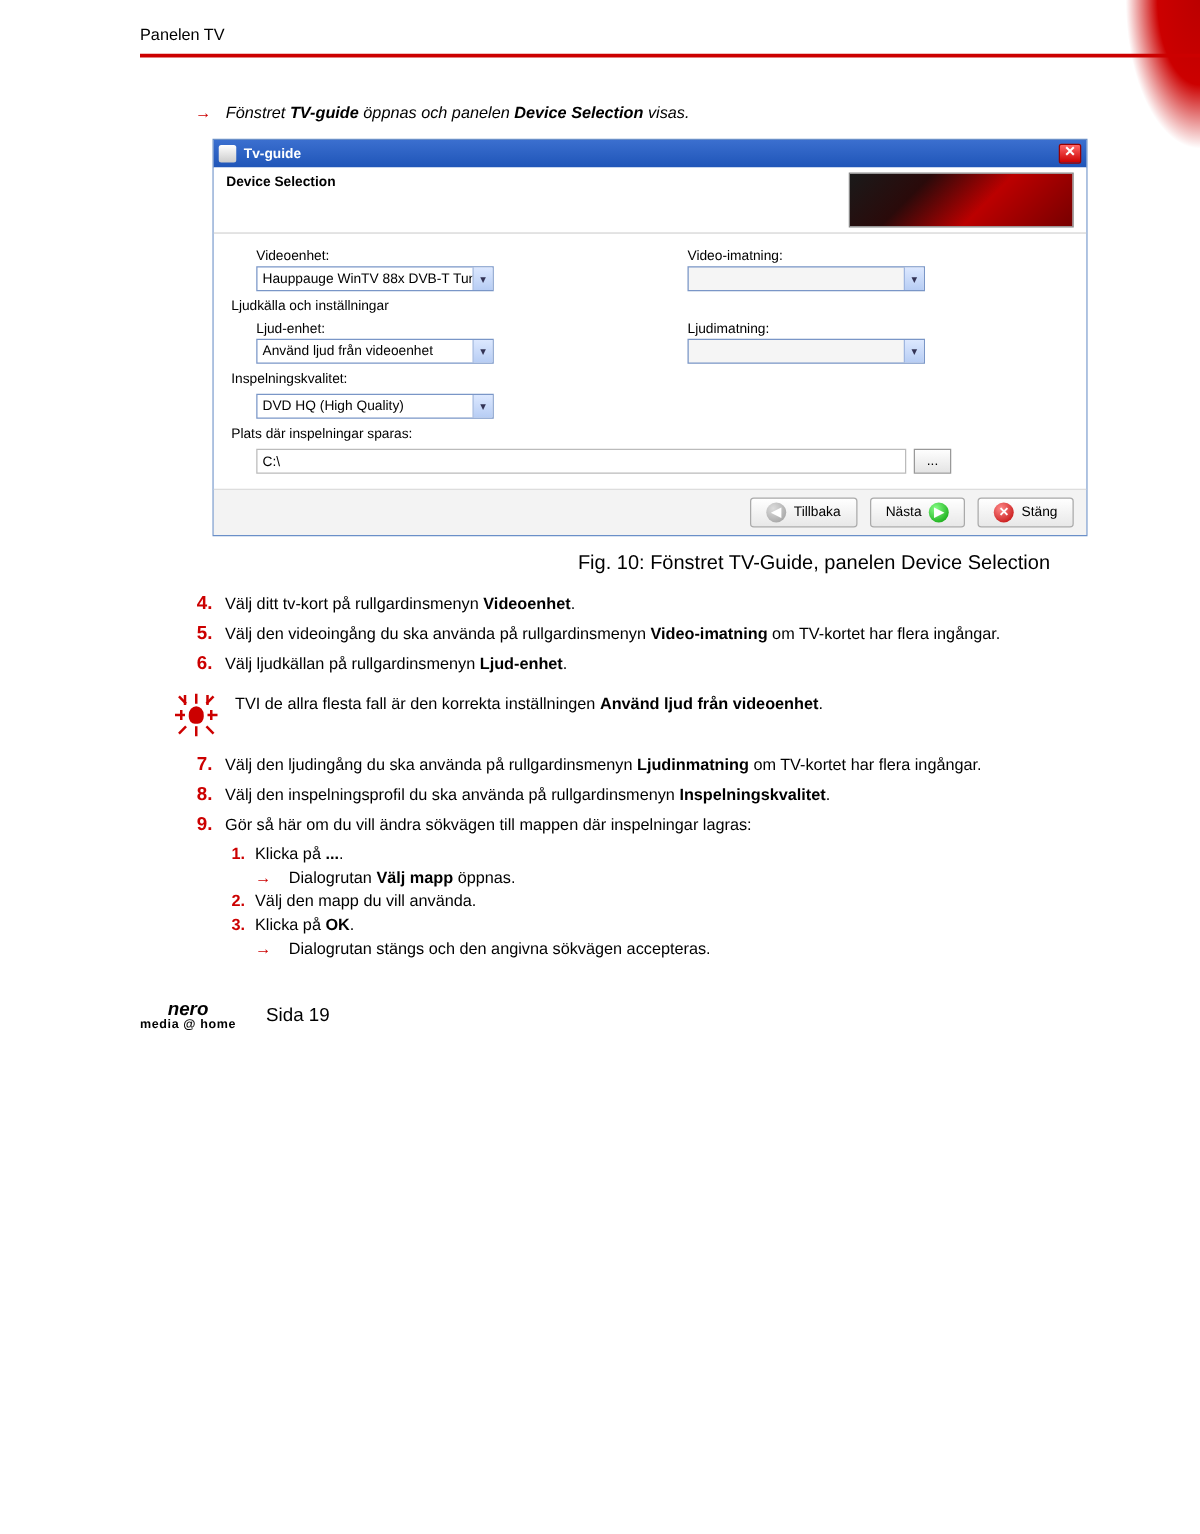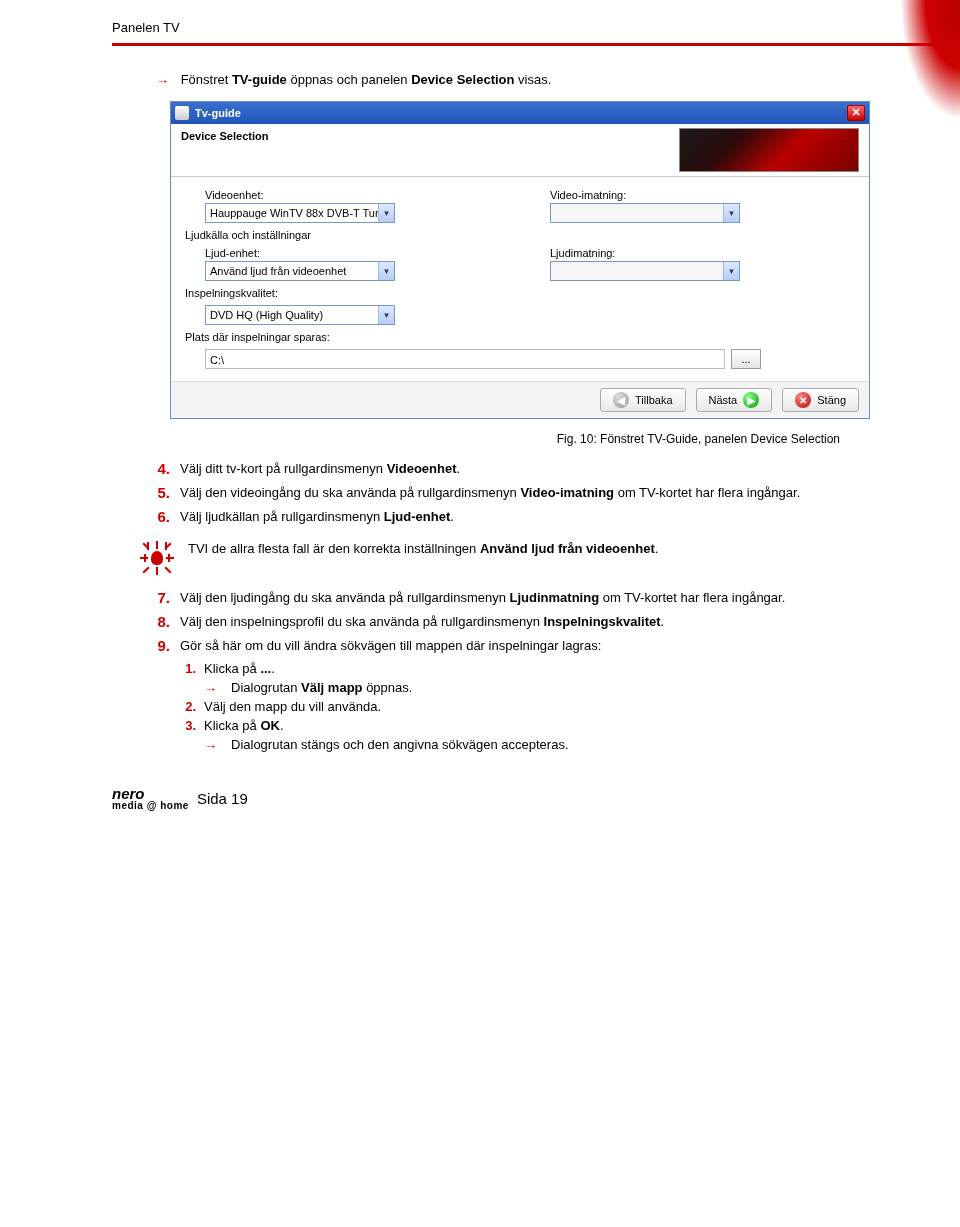--- a/index.html
+++ b/index.html
@@ -30,21 +30,22 @@
     width: 60px;
     height: 120px;
     background: radial-gradient(ellipse at 100% 0%, #b00 0%, #cc0000 40%, transparent 70%);
     border-bottom-left-radius: 80% 100%;
     pointer-events:none;
   }
   .content {
     padding: 20px 60px 20px 150px;
   }
   .arrow-line {
-    margin: 6px 0 14px 6px;
+    margin: 16px 0 14px 6px;
+    font-style: italic;
   }
   .red-arrow {
     color: #cc0000;
     font-weight: bold;
     margin-right: 8px;
   }
   .bold { font-weight: bold; }
 
   
   .win {
@@ -172,21 +173,21 @@
     width: 16px; height: 16px; border-radius: 50%;
     display:inline-flex;align-items:center;justify-content:center;
     color:#fff;font-size:10px;font-weight:bold;
   }
   .ico-back { background: radial-gradient(circle at 35% 30%, #ddd, #999); }
   .ico-next { background: radial-gradient(circle at 35% 30%, #8f8, #090); }
   .ico-close{ background: radial-gradient(circle at 35% 30%, #f88, #b00); }
 
   .fig-caption {
     text-align: right;
-    font-size: 12px;
+    font-size: 16px;
     margin: 13px 60px 14px 0;
   }
 
   .numlist { margin: 4px 0; }
   .numitem { display:flex; margin: 6px 0; }
   .numitem .n {
     width: 30px;
     color: #cc0000;
     font-weight: bold;
     font-size: 15px;
@@ -227,21 +228,22 @@
   .sub-numitem { display:flex; margin:4px 0 4px 30px;}
   .sub-numitem .n { width:24px; color:#cc0000; font-weight:bold; text-align:right; padding-right:8px;}
   .sub-numitem .t { flex:1;}
   .sub-arrow { display:flex; margin:4px 0 4px 54px;}
   .sub-arrow .a { color:#cc0000; font-weight:bold; margin-right:14px;}
   .sub-arrow .t { flex:1;}
 
   .footer {
     display:flex; align-items:center;
     padding: 10px 0 20px 112px;
-    gap: 8px;
+    gap: 24px;
+    text-align: center;
   }
   .logo {
     font-size:10px; line-height:1;
   }
   .logo .l1{ font-weight:bold; font-style:italic; font-size:15px;}
   .logo .l2{ font-weight:bold; letter-spacing:0.5px;}
   .pagenum { font-size: 15px; }
 </style>
 </head>
 <body>

